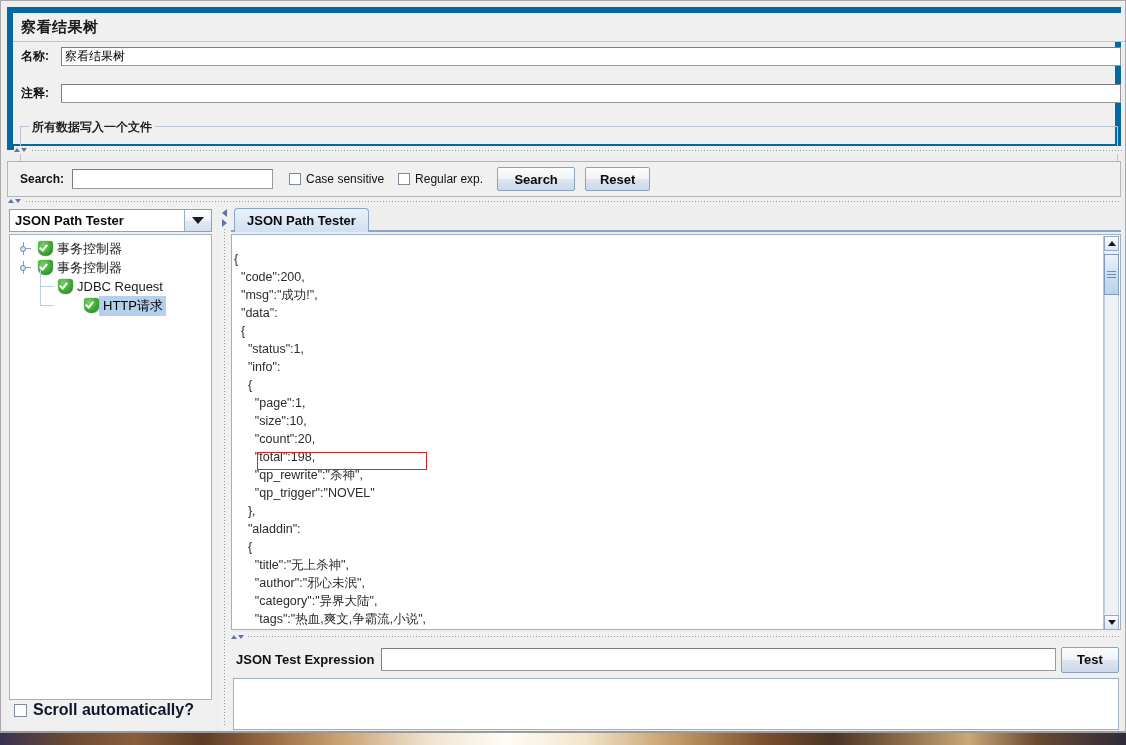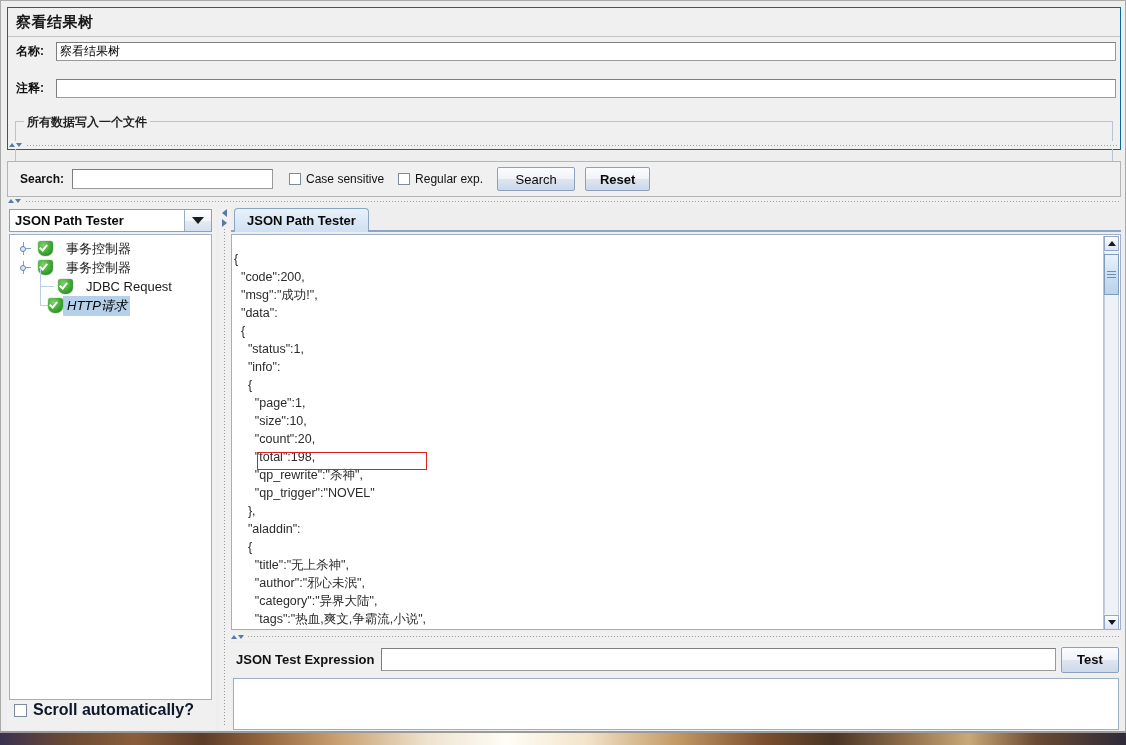--- a/index.html
+++ b/index.html
@@ -34,21 +34,21 @@
     background: #eeeeee;
     border: 1px solid #a9a9a9;
     border-bottom: 2px solid #9a9a9a;
   }
 
   
   .top-panel {
     position: absolute; left: 6px; top: 6px;
     width: 1114px; height: 143px;
     background: #f0f0f0;
-    border: 1px solid #0369a1;
+    border: 6px solid #0369a1;
   }
   .title-bar {
     position: absolute; left: 0; top: 0;
     width: 1112px; height: 29px;
     background: #f0f0f0;
     border-bottom: 1px solid #c4c4c4;
     display: flex; align-items: center;
   }
   .title-bar .ttxt {
     font-size: 15px; font-weight: bold; color: #1a1a1a;
@@ -192,21 +192,21 @@
   .search-input {
     width: 201px; height: 20px;
     background: #ffffff;
     border: 1px solid #9a9a9a;
     border-top-color: #7e7e7e;
     border-left-color: #7e7e7e;
     font-size: 12px; padding: 0 3px;
     font-family: "Liberation Sans", sans-serif;
     outline: none;
   }
-  .btn-search { width: 78px; height: 24px; margin-left: 14px; font-weight: normal; font-size: 13px; }
+  .btn-search { width: 78px; height: 24px; margin-left: 14px; font-weight: bold; font-size: 13px; }
   .btn-reset  { width: 65px; height: 24px; margin-left: 10px; font-weight: bold; font-size: 13px; }
 
   
   .lower {
     position: absolute; left: 6px; top: 203px;
     width: 1114px; height: 527px;
   }
 
   
   .left-panel {
@@ -250,21 +250,21 @@
     border: 1px solid #9fb0c6;
     overflow: hidden;
   }
   .tnode {
     position: relative;
     height: 19px;
     display: flex; align-items: center;
     font-size: 13px; color: #1a1a1a;
     white-space: nowrap;
   }
-  .tnode .tlabel { padding-left: 13px; }
+  .tnode .tlabel { padding-left: 4px; }
   .tnode .tlabel.sel {
     background: #b5d0ea;
     padding: 1px 3px 1px 4px;
     color: #000;
   }
   .handle {
     position: absolute; left: 7px;
     width: 13px; height: 13px;
   }
   .handle .stem { position:absolute; left:6px; top:0; width:1px; height:13px; background:#7aa2cc; }
@@ -567,21 +567,21 @@
             <div class="tnode" style="padding-left:46px;">
               <span class="elbow"></span>
               <span class="shield">
                   <span class="body"></span>
                   <span class="chk"></span>
                 </span>
               <span class="tlabel">JDBC Request</span>
             </div>
 
 
-            <div class="tnode" style="padding-left:36px;font-style:italic;">
+            <div class="tnode" style="padding-left:72px;">
               <span class="elbow"></span>
               <span class="shield">
                   <span class="body"></span>
                   <span class="chk"></span>
                 </span>
               <span class="tlabel sel">HTTP请求</span>
             </div>
 
           </div>
         </div>

